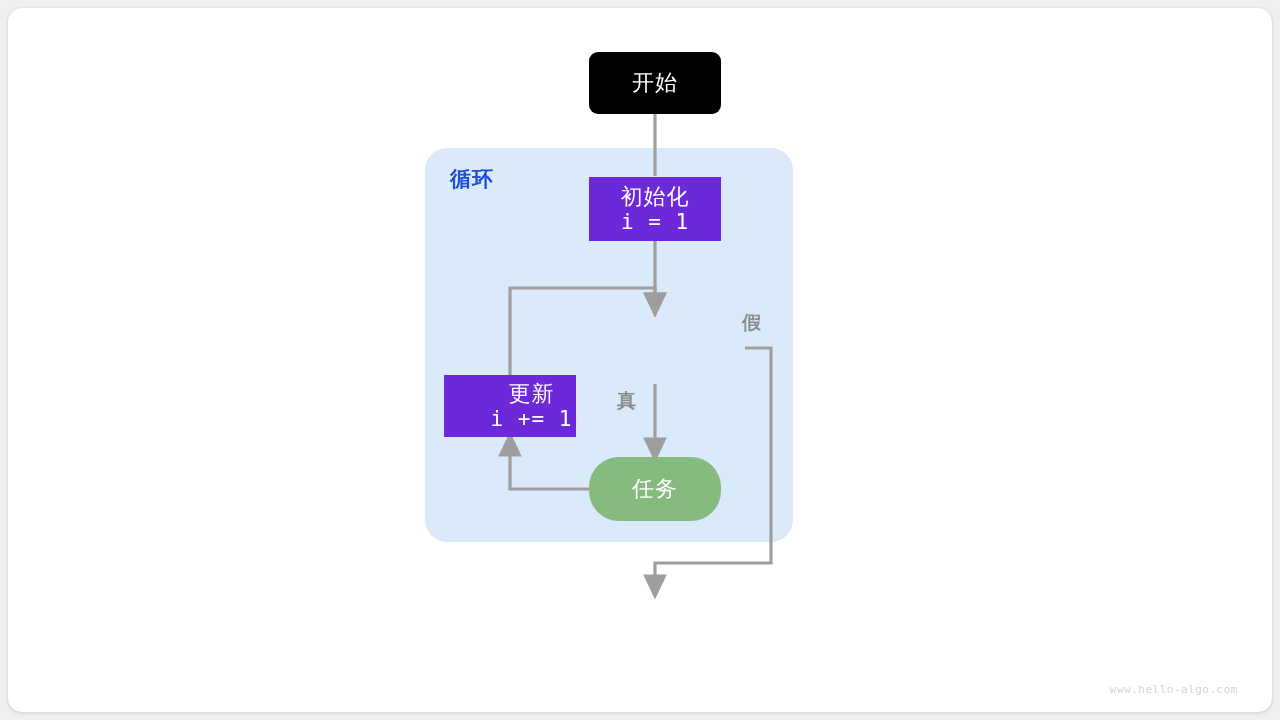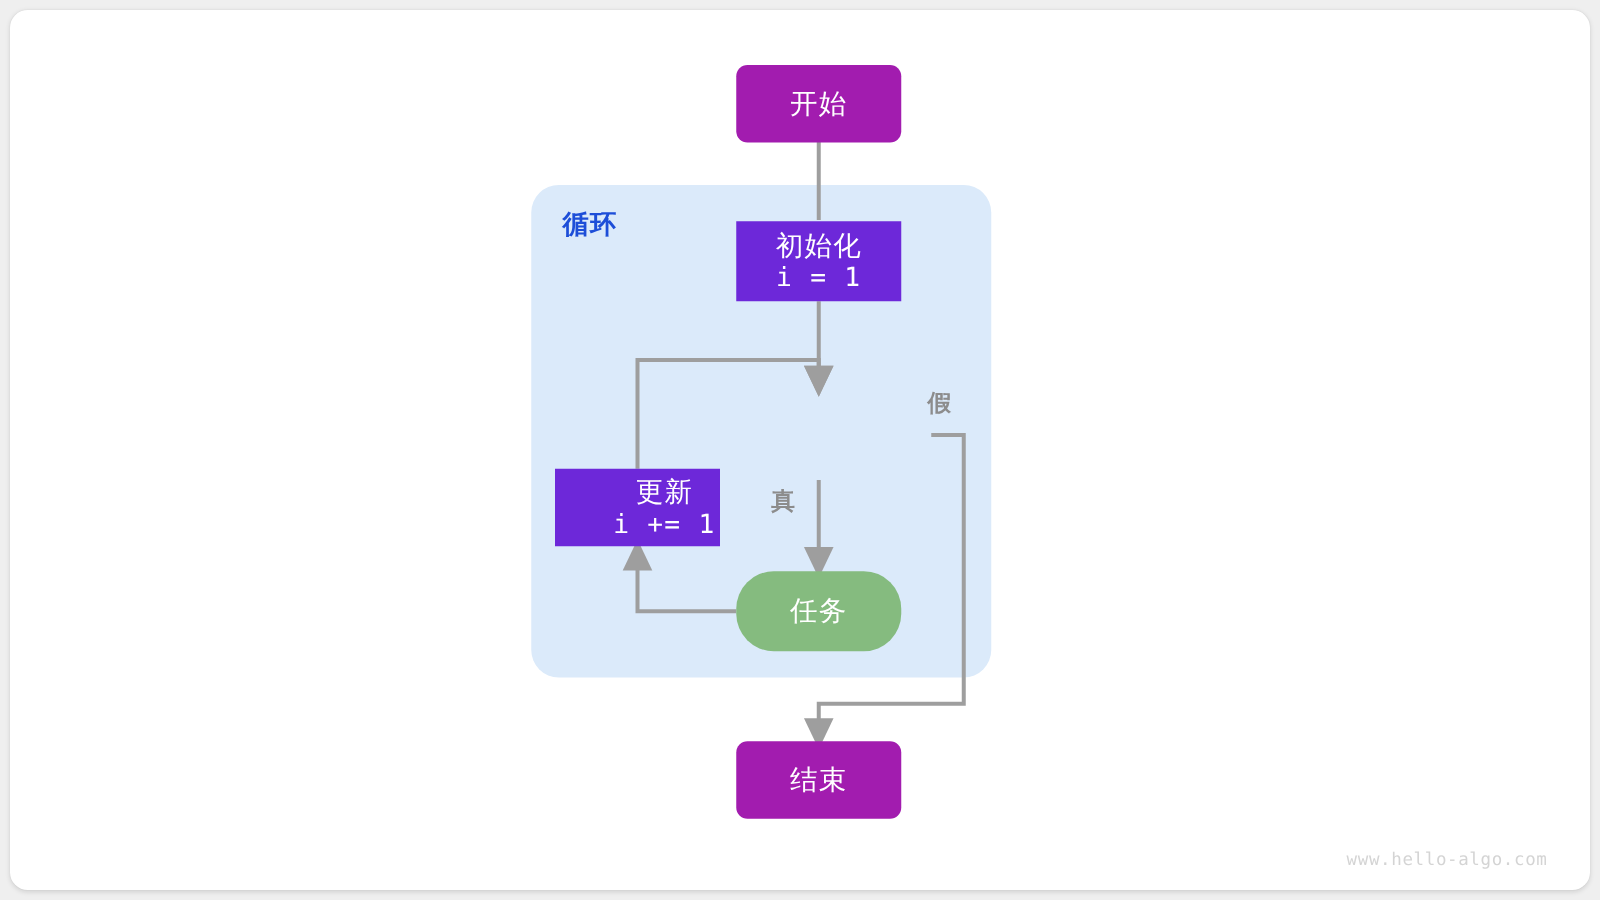--- a/index.html
+++ b/index.html
@@ -43,21 +43,21 @@
     font-family: "Liberation Sans", sans-serif;
     font-size: 22px;
     letter-spacing: 1px;
   }
   .node .line-mono {
     font-family: "DejaVu Sans Mono", monospace;
     font-size: 21px;
     letter-spacing: 1px;
   }
   .terminal {
-    background: #a21caf;
+    background: #000000;
     border-radius: 9px;
     text-align: center;
   }
   .process-blue { background: #6d28d9; }
   .process-green { background: #85bb7f; border-radius: 30px; }
 
   #loop-container {
     position: absolute;
     left: 425px; top: 148px;
     width: 368px; height: 394px;
@@ -99,21 +99,21 @@
     color: #ffffff;
     font-family: "DejaVu Sans Mono", monospace;
     font-size: 22px;
     letter-spacing: 2px;
   }
   #watermark {
     position: absolute;
     right: 42px; bottom: 24px;
     color: #d4d4d4;
     font-family: "DejaVu Sans Mono", monospace;
-    font-size: 14px;
+    font-size: 11px;
     letter-spacing: 0.5px;
     margin-left: 12px;
   }
 </style>
 </head>
 <body>
 
 <div id="canvas-card"></div>
 
 <div id="diagram">
@@ -149,22 +149,19 @@
 
   <div class="node process-blue" style="left:444px; top:375px; width:132px; height:62px;padding-left:43px;">
     <span class="line-cjk">更新</span>
     <span class="line-mono">i += 1</span>
   </div>
 
   <div class="node process-green" style="left:589px; top:457px; width:132px; height:64px;">
     <span class="line-cjk">任务</span>
   </div>
 
-  <div class="node terminal" style="left:589px; top:593px; width:132px; height:62px;">
-    <span class="line-cjk">结束</span>
-  </div>
 
   <div class="edge-label" style="left:617px; top:388px;">真</div>
   <div class="edge-label" style="left:742px; top:310px;">假</div>
 
   <div id="watermark">www.hello-algo.com</div>
 
 </div>
 
 </body></html>

